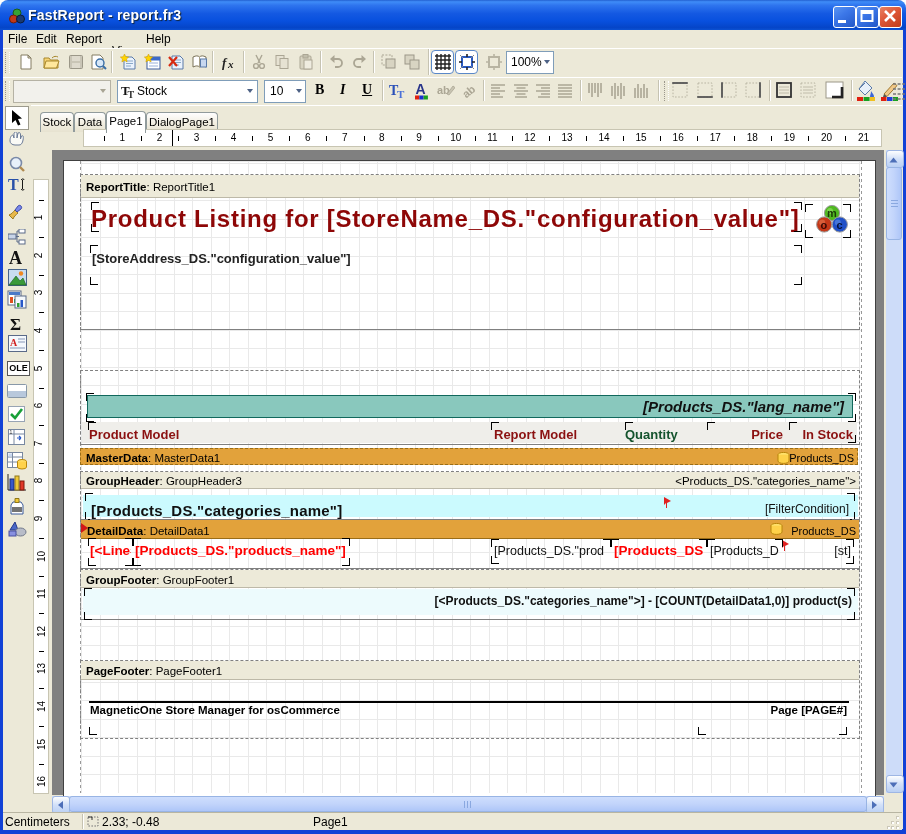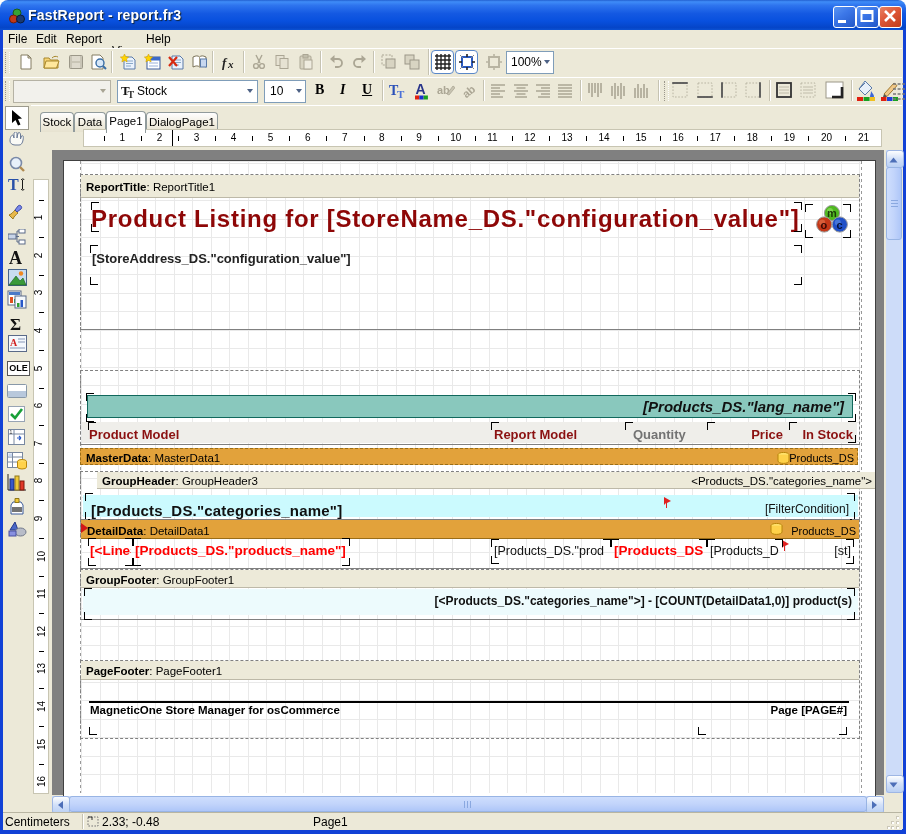--- a/index.html
+++ b/index.html
@@ -545,21 +545,21 @@
         <div class="abs mark bl" style="left:9px;top:102px;"></div>
         <div class="abs mark br" style="left:713px;top:102px;"></div>
       </div>
 
       <div class="abs bandpanel" style="left:16px;top:209px;width:778px;height:73px;border-bottom:1px solid #808080;">
         <div class="abs" style="left:6px;top:24px;width:766px;height:23px;background:#89C8BD;border:1.5px solid #11685C;
              font-weight:bold;font-style:italic;font-size:15px;color:#111;text-align:right;padding-right:8px;box-sizing:border-box;line-height:21px;white-space:nowrap;">[Products_DS."lang_name"]</div>
         <div class="abs" style="left:1px;top:51px;width:775px;height:21px;background:#EFEEEA;"></div>
         <div class="abs" style="left:8px;top:56px;font-weight:bold;font-size:13px;color:#8B1111;">Product Model</div>
         <div class="abs" style="left:413px;top:56px;font-weight:bold;font-size:13px;color:#8B1111;">Report Model</div>
-        <div class="abs" style="left:544px;top:56px;font-weight:bold;font-size:13px;color:#737373;margin-left:8px;">Quantity</div>
+        <div class="abs" style="left:544px;top:56px;font-weight:bold;font-size:13px;color:#14532d;">Quantity</div>
         <div class="abs" style="left:625px;top:56px;width:77px;text-align:right;font-weight:bold;font-size:13px;color:#8B1111;">Price</div>
         <div class="abs" style="left:712px;top:56px;width:60px;text-align:right;font-weight:bold;font-size:13px;color:#8B1111;">In Stock</div>
         <div class="abs mark tl" style="left:5px;top:22px;"></div>
         <div class="abs mark tr" style="left:767px;top:22px;"></div>
         <div class="abs mark bl" style="left:5px;top:43px;"></div>
         <div class="abs mark br" style="left:767px;top:43px;"></div>
         <div class="abs mark tl" style="left:7px;top:51px;"></div>
         <div class="abs mark tl" style="left:410px;top:51px;"></div>
         <div class="abs mark tl" style="left:544px;top:51px;"></div>
         <div class="abs mark tl" style="left:626px;top:51px;"></div>
@@ -570,21 +570,21 @@
       <div class="abs" style="left:16px;top:287px;width:778px;height:17px;background:#E2A23B;border:1px dashed #9A6D17;box-sizing:border-box;">
         <span class="bhead" style="position:absolute;left:5px;top:3px;"><b>MasterData</b>: MasterData1</span>
         <span class="bhead" style="position:absolute;right:3px;top:3px;font-size:11px;">Products_DS</span>
         <svg class="abs" style="right:67px;top:3px;" width="13" height="12">
             <ellipse cx="6.5" cy="2.8" rx="5.5" ry="2.4" fill="#FFE06A" stroke="#B8860B"></ellipse>
             <path d="M1 2.8 V9 a5.5 2.4 0 0 0 11 0 V2.8" fill="#FFD24A" stroke="#B8860B"></path>
           </svg>
       </div>
 
       <div class="abs bandpanel" style="left:16px;top:310px;width:778px;height:47px;border-bottom:1px solid #808080;">
-        <div class="abs" style="left:0;top:0;width:778px;height:16px;background:#EDEAD9;border-bottom:1px solid #BDB9A8;margin-left:16px;">
+        <div class="abs" style="left:0;top:0;width:778px;height:16px;background:#EDEAD9;border-bottom:1px solid #BDB9A8;">
           <span class="bhead" style="position:absolute;left:5px;top:3px;"><b>GroupHeader</b>: GroupHeader3</span>
           <span class="bhead" style="position:absolute;right:3px;top:3px;">&lt;Products_DS."categories_name"&gt;</span>
         </div>
         <div class="abs" style="left:2px;top:23px;width:775px;height:22px;background:#CBFAFE;"></div>
         <div class="abs" style="left:10px;top:30px;font-weight:bold;font-size:15px;letter-spacing:0.2px;color:#111;">[Products_DS."categories_name"]</div>
         <div class="abs" style="left:604px;top:30px;width:164px;text-align:right;font-size:12px;color:#111;">[FilterCondition]</div>
         <svg class="abs" style="left:582px;top:25px;" width="10" height="12">
             <path d="M1 0 L8 4 L4 6 L4 11 L3 11 L3 6 L1 8 Z" fill="#E02020"></path>
           </svg>
         <div class="abs mark tl" style="left:4px;top:21px;"></div>

